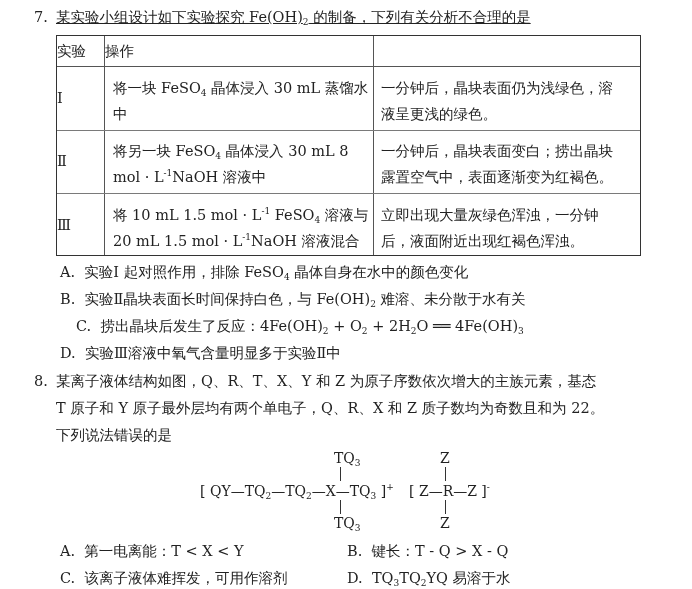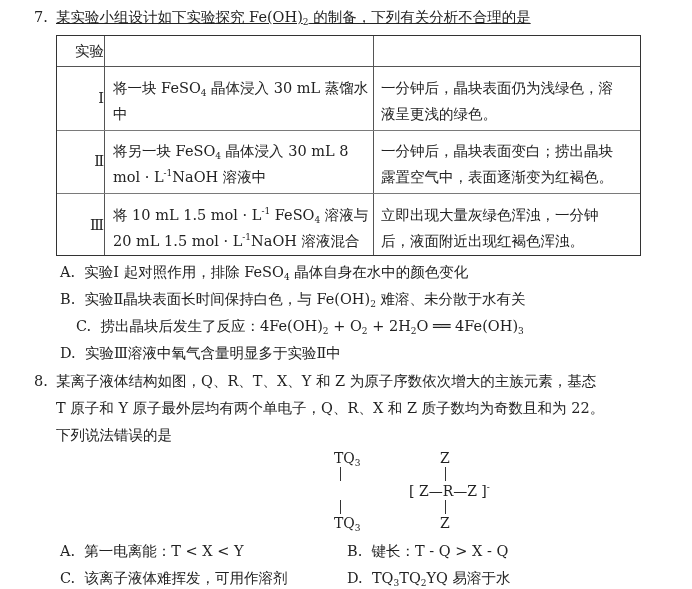--- a/index.html
+++ b/index.html
@@ -16,40 +16,41 @@
 
     
     .exp-table {
       position: absolute; left: 56px; top: 35px;
       width: 585px; height: 221px;
       border: 1.5px solid #333333; box-sizing: border-box;
     }
     .exp-table .hline { position: absolute; left: 0; right: 0; height: 1px; background: #7a7a7a; }
     .exp-table .vline { position: absolute; top: 0; bottom: 0; width: 1px; background: #555555; }
     .cell { position: absolute; white-space: nowrap; line-height: 1; }
-    .center { text-align: right; }
+    .center { text-align: left; }
     .opt { position: absolute; white-space: nowrap; line-height: 1; }
 
     .structure { position: absolute; left: 190px; top: 445px; width: 330px; height: 90px; font-size: 14px; }
     .structure .bond-v { position: absolute; width: 1px; background: #333; }
   </style>
 </head>
 <body>
 
 <div class="abs qnum" style="top:10px;">7.</div>
 <div class="abs" style="left:56px; top:10px;text-decoration:underline;"><span>某实验小组设计如下实验探究 Fe(OH)</span><sub>2</sub><span> 的制备，下列有关分析不合理的是</span></div>
 
 <div class="exp-table">
   <div class="vline" style="left:47px;"></div>
   <div class="vline" style="left:316px;"></div>
   <div class="hline" style="top:30px; background:#555;"></div>
   <div class="hline" style="top:94px;"></div>
   <div class="hline" style="top:157px;"></div>
 
   <div class="cell center" style="left:0; width:47px; top:8px;">实验</div>
+  <div class="cell center" style="left:48px; width:268px; top:8px;">操作</div>
 
   <div>
     <div class="cell center" style="left:0; width:47px; top:55px;">Ⅰ</div>
     <div class="cell" style="left:56px; top:45px;"><span>将一块 FeSO</span><sub>4</sub><span> 晶体浸入 30 mL 蒸馏水</span></div>
     <div class="cell" style="left:56px; top:71px;">中</div>
     <div class="cell" style="left:324px; top:45px;">一分钟后，晶块表面仍为浅绿色，溶</div>
     <div class="cell" style="left:324px; top:71px;">液呈更浅的绿色。</div>
   </div>
 
   <div>
@@ -76,20 +77,21 @@
 
 <div class="abs qnum" style="top:374px;">8.</div>
 <div class="abs" style="left:56px; top:374px;">某离子液体结构如图，Q、R、T、X、Y 和 Z 为原子序数依次增大的主族元素，基态</div>
 <div class="abs" style="left:56px; top:401px;">T 原子和 Y 原子最外层均有两个单电子，Q、R、X 和 Z 质子数均为奇数且和为 22。</div>
 <div class="abs" style="left:56px; top:428px;">下列说法错误的是</div>
 
 <div class="structure">
 
   <div class="abs" style="left:144px; top:6px;"><span>TQ</span><sub>3</sub></div>
   <div class="bond-v" style="left:150px; top:22px; height:14px;"></div>
+  <div class="abs" style="left:10px; top:39px;"><span>[ QY—TQ</span><sub>2</sub><span>—TQ</span><sub>2</sub><span>—X—TQ</span><sub>3</sub><span> ]</span><sup>+</sup></div>
   <div class="bond-v" style="left:150px; top:55px; height:14px;"></div>
   <div class="abs" style="left:144px; top:71px;"><span>TQ</span><sub>3</sub></div>
 
   <div class="abs" style="left:250px; top:6px;">Z</div>
   <div class="bond-v" style="left:255px; top:22px; height:14px;"></div>
   <div class="abs" style="left:219px; top:39px;"><span>[ Z—R—Z ]</span><sup>-</sup></div>
   <div class="bond-v" style="left:255px; top:55px; height:14px;"></div>
   <div class="abs" style="left:250px; top:71px;">Z</div>
 </div>
 

